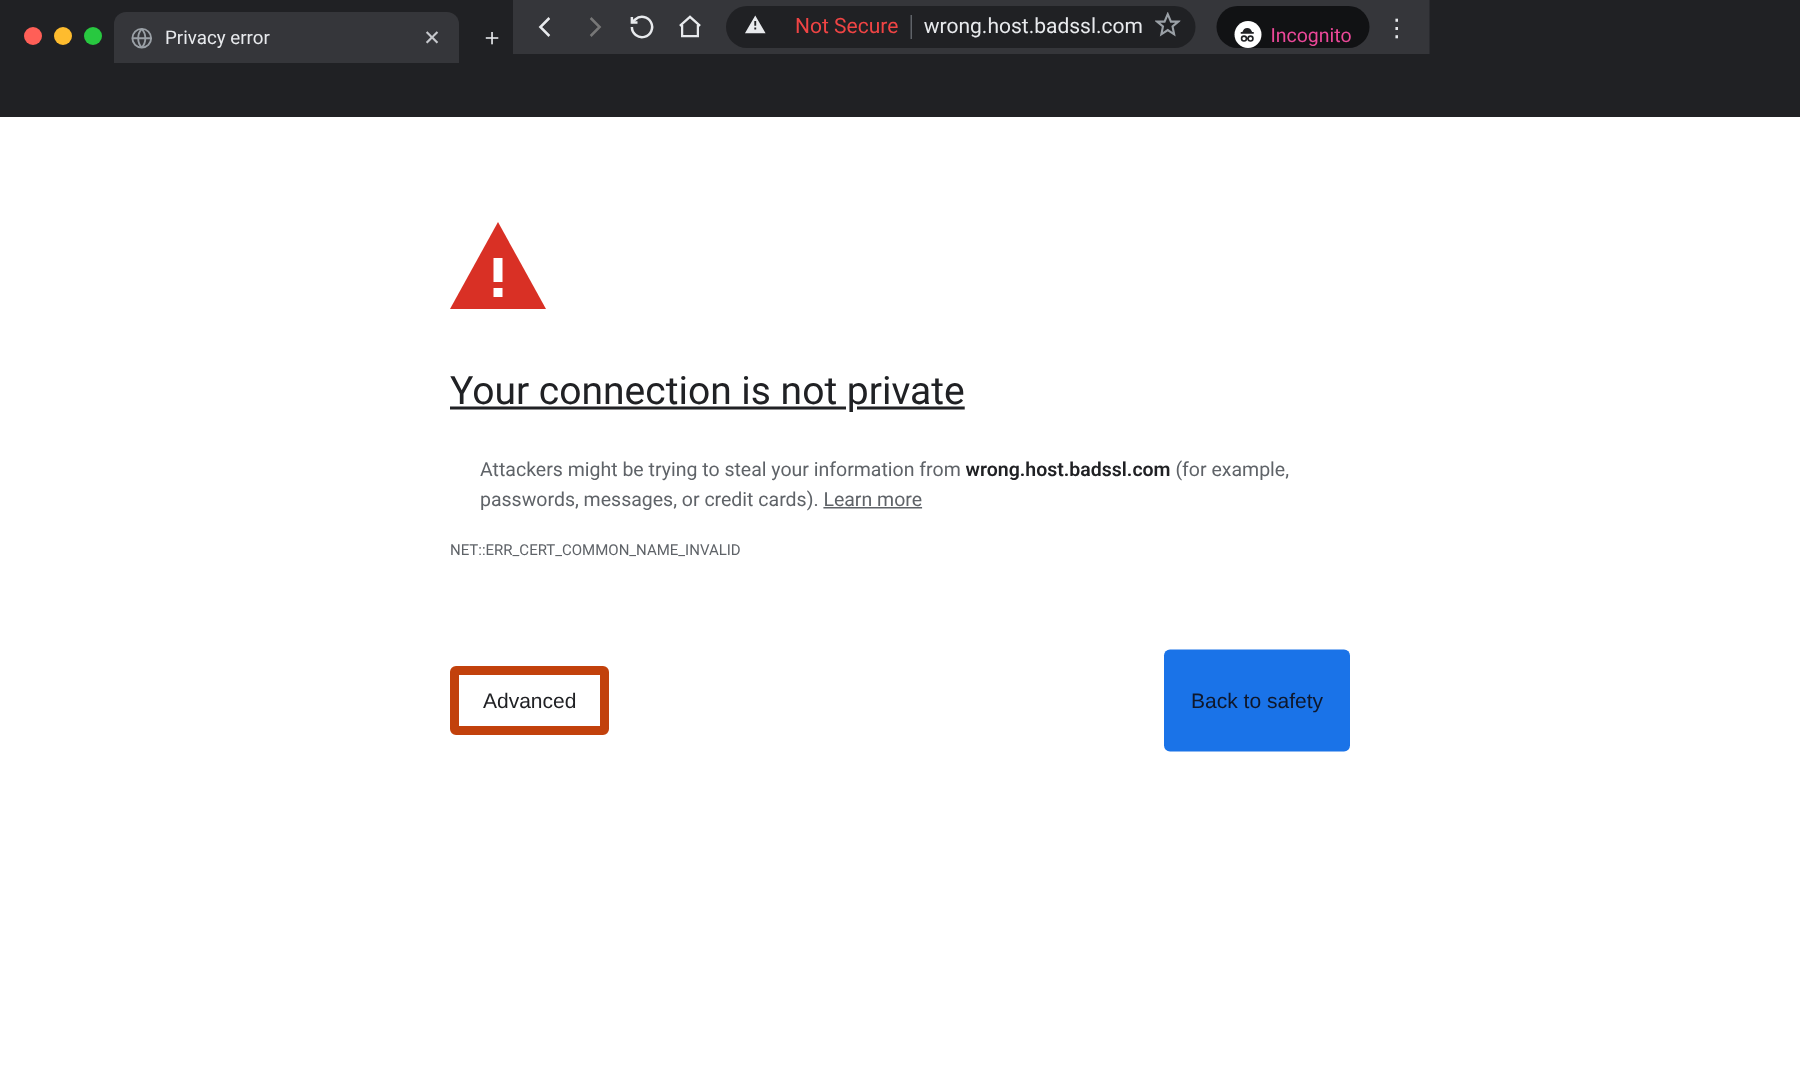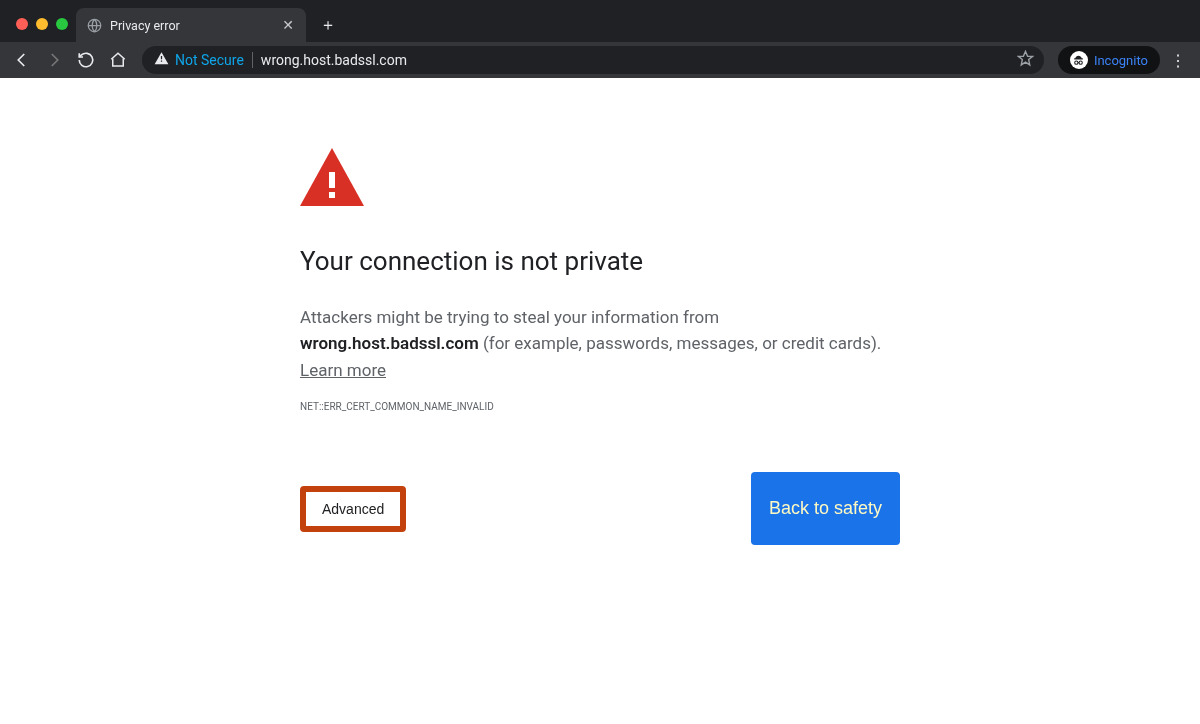--- a/index.html
+++ b/index.html
@@ -9,21 +9,21 @@
       font-family: -apple-system, BlinkMacSystemFont, "Segoe UI", Roboto, Helvetica, Arial, sans-serif;
       background: #fff;
       overflow: hidden;
     }
 
     
     .browser-chrome {
       background: #202124;
       height: 78px;
       display: flex;
-      flex-direction: column;
+      flex-direction: row;
     }
 
     .tabstrip {
       height: 42px;
       display: flex;
       align-items: flex-end;
       padding-left: 8px;
     }
     .traffic-lights {
       display: flex;
@@ -84,33 +84,33 @@
       border-radius:14px;
       display:flex;
       align-items:center;
       padding:0 10px 0 12px;
       margin: 0 6px;
       color:#e8eaed;
       font-size:14px;
       gap:8px;
     }
     .not-secure {
-      display:flex; align-items:center; gap:6px;
-      color:#0ea5e9; font-size:14px;
+      display:flex; align-items:center; gap:19px;
+      color:#ef4444; font-size:14px;
       white-space:nowrap;
     }
     .omnibox-sep {
       width:1px; height:16px; background:#5f6368;
     }
     .url { flex:1; color:#e8eaed; }
     .star { color:#9aa0a6; cursor:pointer; }
 
     .incognito-badge {
-      display:flex; align-items:center; gap:6px;
-      background:#111214; color:#3b82f6;
+      display:flex; align-items:flex-end; gap:6px;
+      background:#111214; color:#ec4899;
       height:28px; border-radius:14px;
       padding:0 12px; font-size:13px;
       margin-left:4px;
     }
     .incog-icon {
       width:18px; height:18px; border-radius:50%;
       background:#fff; display:flex; align-items:center; justify-content:center;
     }
     .kebab { width:28px; text-align:center; color:#e8eaed; cursor:pointer; font-size:16px; }
 
@@ -121,44 +121,46 @@
     }
     .content {
       width: 600px;
     }
     .warn-icon { margin-bottom: 36px; }
     .headline {
       font-size: 26px;
       font-weight: 400;
       color:#202124;
       margin-bottom: 28px;
+      text-decoration: underline;
     }
     .body-text {
-      font-size: 17px;
+      font-size: 13px;
       color:#5f6368;
       line-height:1.55;
       margin-bottom: 18px;
+      margin-left: 20px;
     }
     .body-text b { color:#202124; font-weight:600; }
     .learn-more { color:#5f6368; text-decoration: underline; cursor:pointer; }
     .error-code {
       font-size: 10px;
       color:#5f6368;
       margin-bottom: 60px;
     }
     .button-row {
       display:flex; justify-content:space-between; align-items:center;
     }
     .btn-secondary {
       background:#fff; border:6px solid #c2410c; color:#202124;
       font-size:14px; padding:9px 16px; border-radius:4px; cursor:pointer;
     }
     .btn-primary {
-      background:#1a73e8; color:#fef9c3; border:none;
-      font-size:18px; padding:26px 18px; border-radius:4px; cursor:pointer;
+      background:#1a73e8; color:#0f172a; border:none;
+      font-size:14px; padding:26px 18px; border-radius:4px; cursor:pointer;
     }
   </style>
 </head>
 <body>
 
 <div class="browser-chrome">
   <div class="tabstrip">
     <div class="traffic-lights">
       <div class="tl tl-red"></div>
       <div class="tl tl-yellow"></div>

